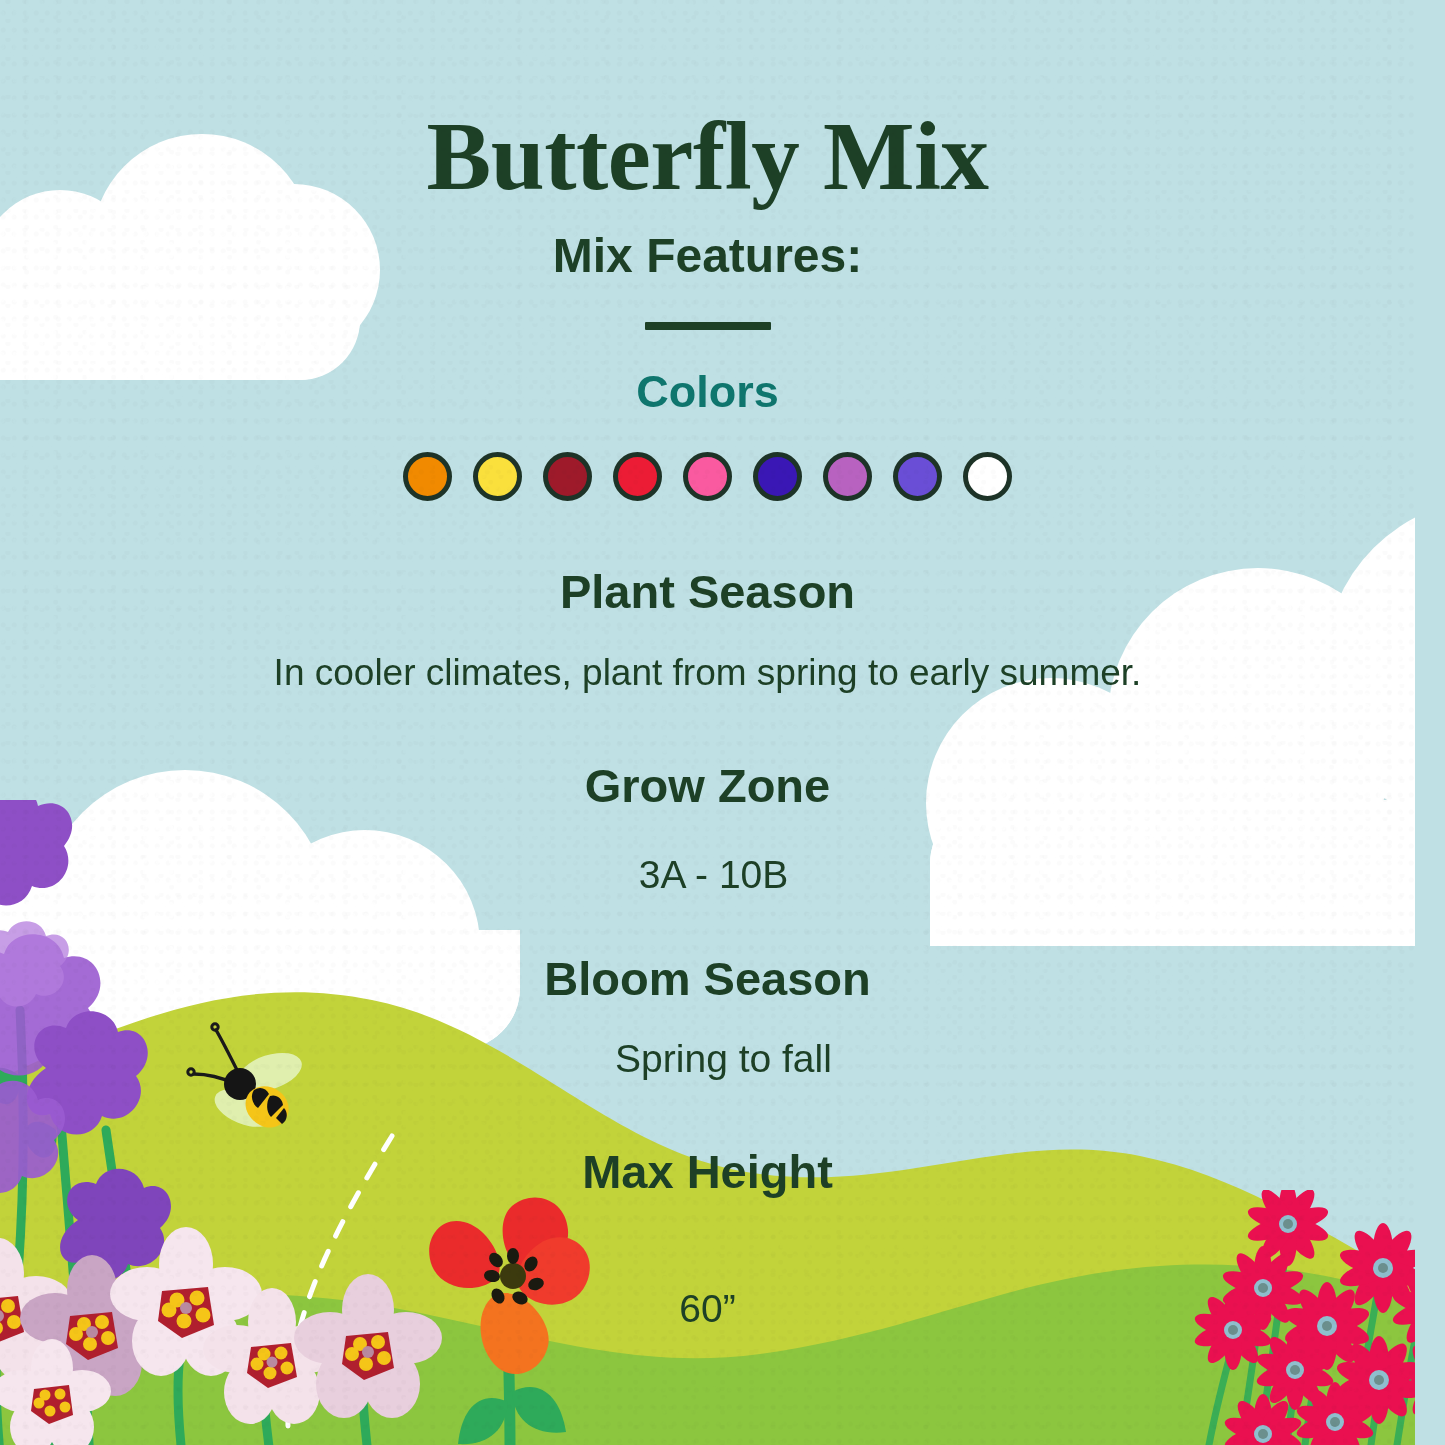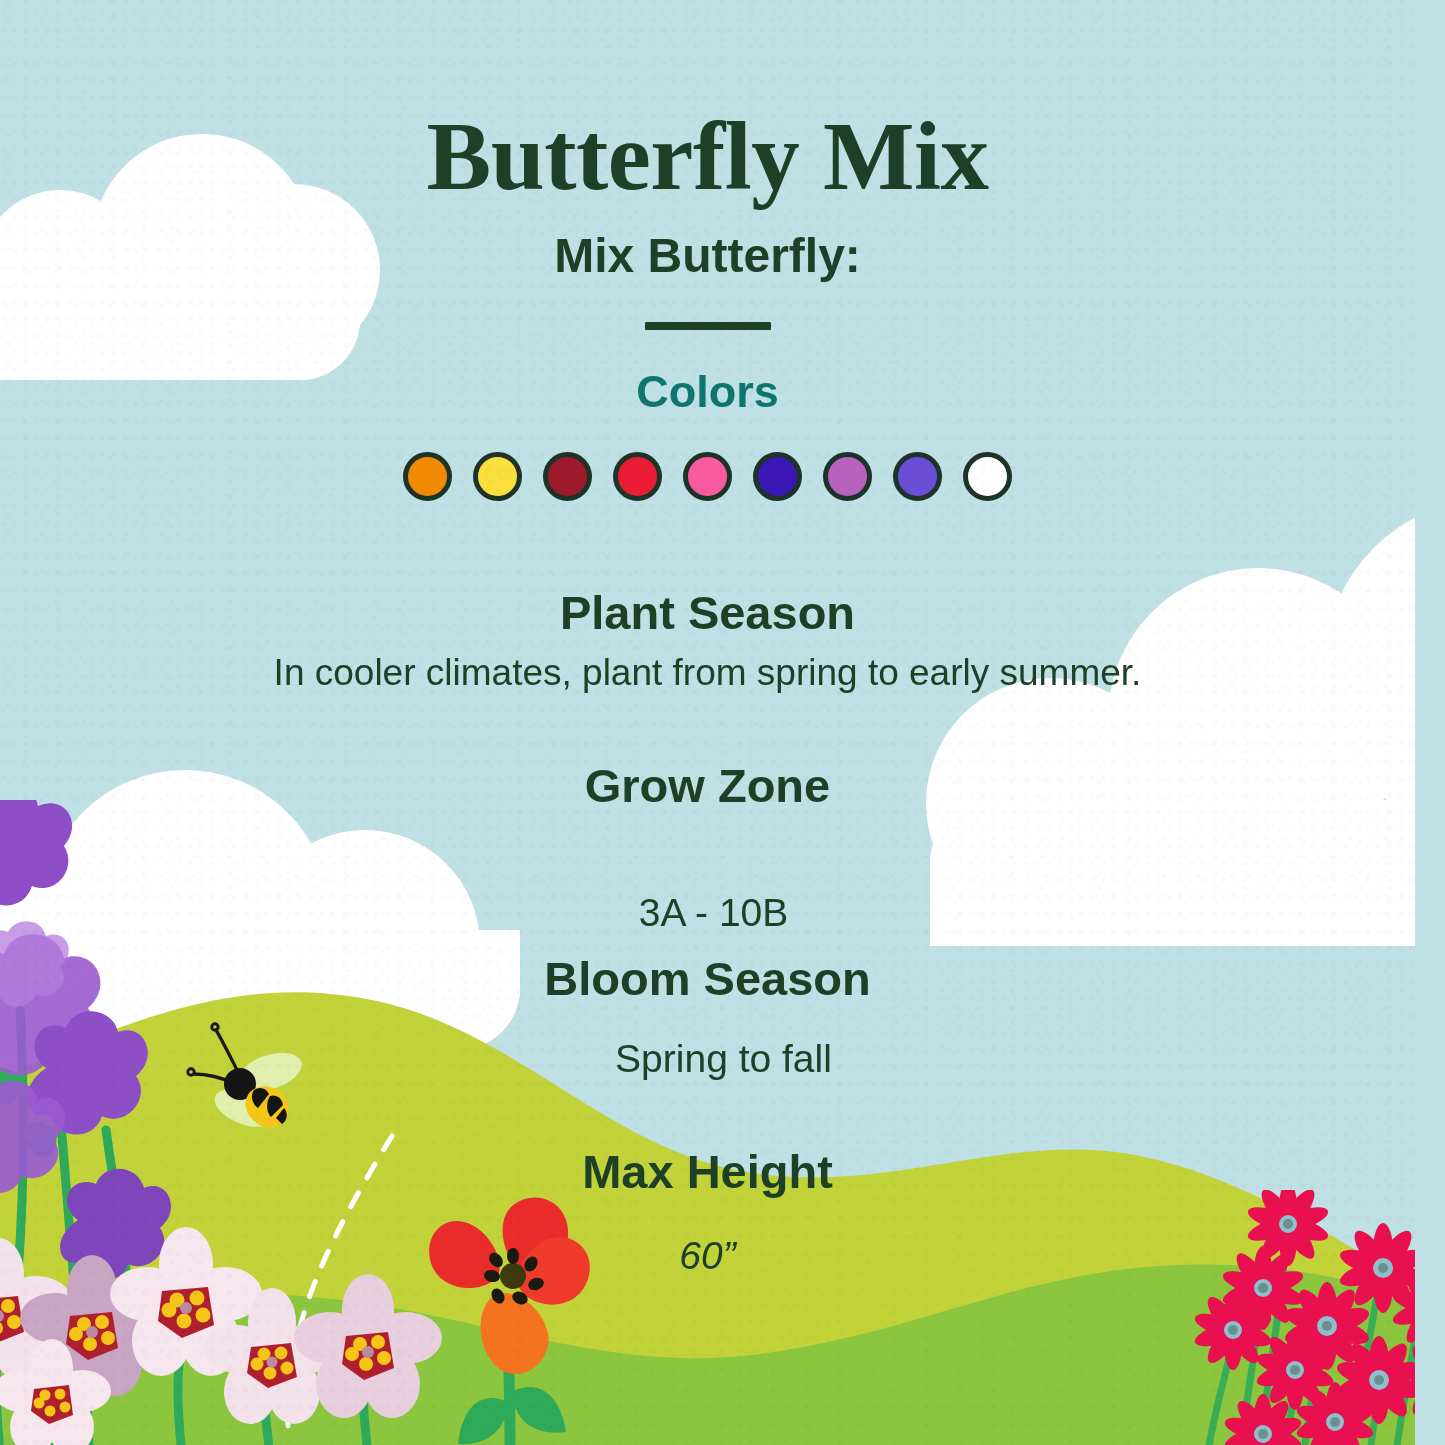--- a/index.html
+++ b/index.html
@@ -60,28 +60,28 @@
     border:5px solid #1d3327;box-sizing:border-box;
   }
   .sect-h{
     position:absolute;left:0;right:0;
     font-weight:700;font-size:47px;line-height:1;color:#1d4026;
   }
   .sect-b{
     position:absolute;left:0;right:0;
     font-weight:400;font-size:39px;line-height:1.22;color:#1d4026;
   }
-  #ps-h{top:568px;margin-top:21px;}
+  #ps-h{top:568px;}
   #ps-b{top:638px;font-size:37px;margin-top:12px;}
   #gz-h{top:762px;}
-  #gz-b{top:889px;padding-left:12px;}
+  #gz-b{top:851px;padding-left:12px;}
   #bs-h{top:955px;}
   #bs-b{top:1035px;margin-left:32px;}
   #mh-h{top:1148px;}
-  #mh-b{top:1232px;font-style:italic;}
+  #mh-b{top:1285px;}
 
   
   #plants{position:absolute;inset:0;z-index:20;pointer-events:none;}
   #plants svg{position:absolute;}
 </style>
 </head>
 <body>
 
 <div id="stage">
 
@@ -544,21 +544,21 @@
         </g>
       </g>
     </svg>
 
   </div>
 
   <div id="content">
 
     <div id="title">Butterfly Mix</div>
 
-    <div id="features-label">Mix Butterfly:</div>
+    <div id="features-label">Mix Features:</div>
 
     <div id="divider"></div>
 
     <div id="colors-h">Colors</div>
 
     <div id="swatches">
       <span class="swatch" style="background:#f18a00"></span>
       <span class="swatch" style="background:#fae03c"></span>
       <span class="swatch" style="background:#9e1a2a"></span>
       <span class="swatch" style="background:#ec1c35"></span>

